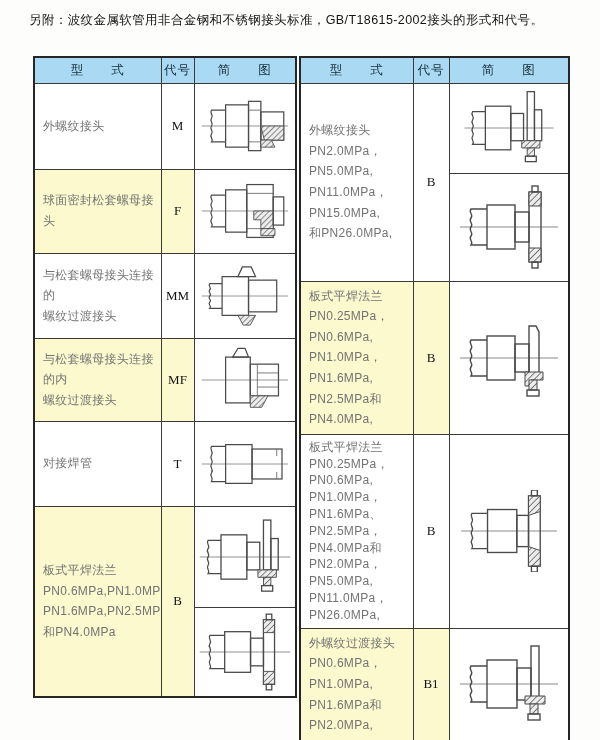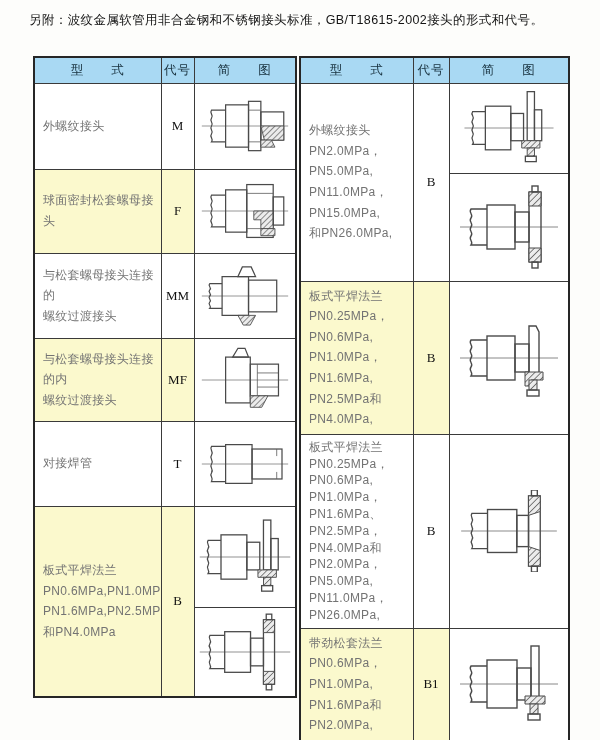--- a/index.html
+++ b/index.html
@@ -280,21 +280,21 @@
         <rect class="ln" x="72" y="6" width="12" height="72"></rect>
         <polygon class="ht" points="72,6 84,6 84,22 72,26"></polygon>
         <polygon class="ht" points="72,58 84,62 84,78 72,78"></polygon>
         <rect class="ln" x="75" y="0" width="6" height="6"></rect>
         <rect class="ln" x="75" y="78" width="6" height="6"></rect>
       </svg>
     </td>
   </tr>
 
   <tr style="height:105px">
-    <td class="type hl">带劲松套法兰
+    <td class="type hl">外螺纹过渡接头
 PN0.6MPa，PN1.0MPa,
 PN1.6MPa和PN2.0MPa,</td>
     <td class="code hl">B1</td>
     <td class="diag">
       <svg class="diag-svg" width="104" height="84" viewBox="0 0 104 84">
         <line class="cl" x1="3" y1="42" x2="101" y2="42"></line>
         <path class="ln" d="M30 24 H14 c-3 4 3 5 0 9 c-3 4 3 5 0 9 c-3 4 3 5 0 9 c-3 4 3 5 0 9 H30"></path>
         <rect class="ln" x="30" y="18" width="30" height="48"></rect>
         <rect class="ln" x="60" y="26" width="14" height="32"></rect>
         <rect class="ln" x="74" y="4" width="8" height="54"></rect>

